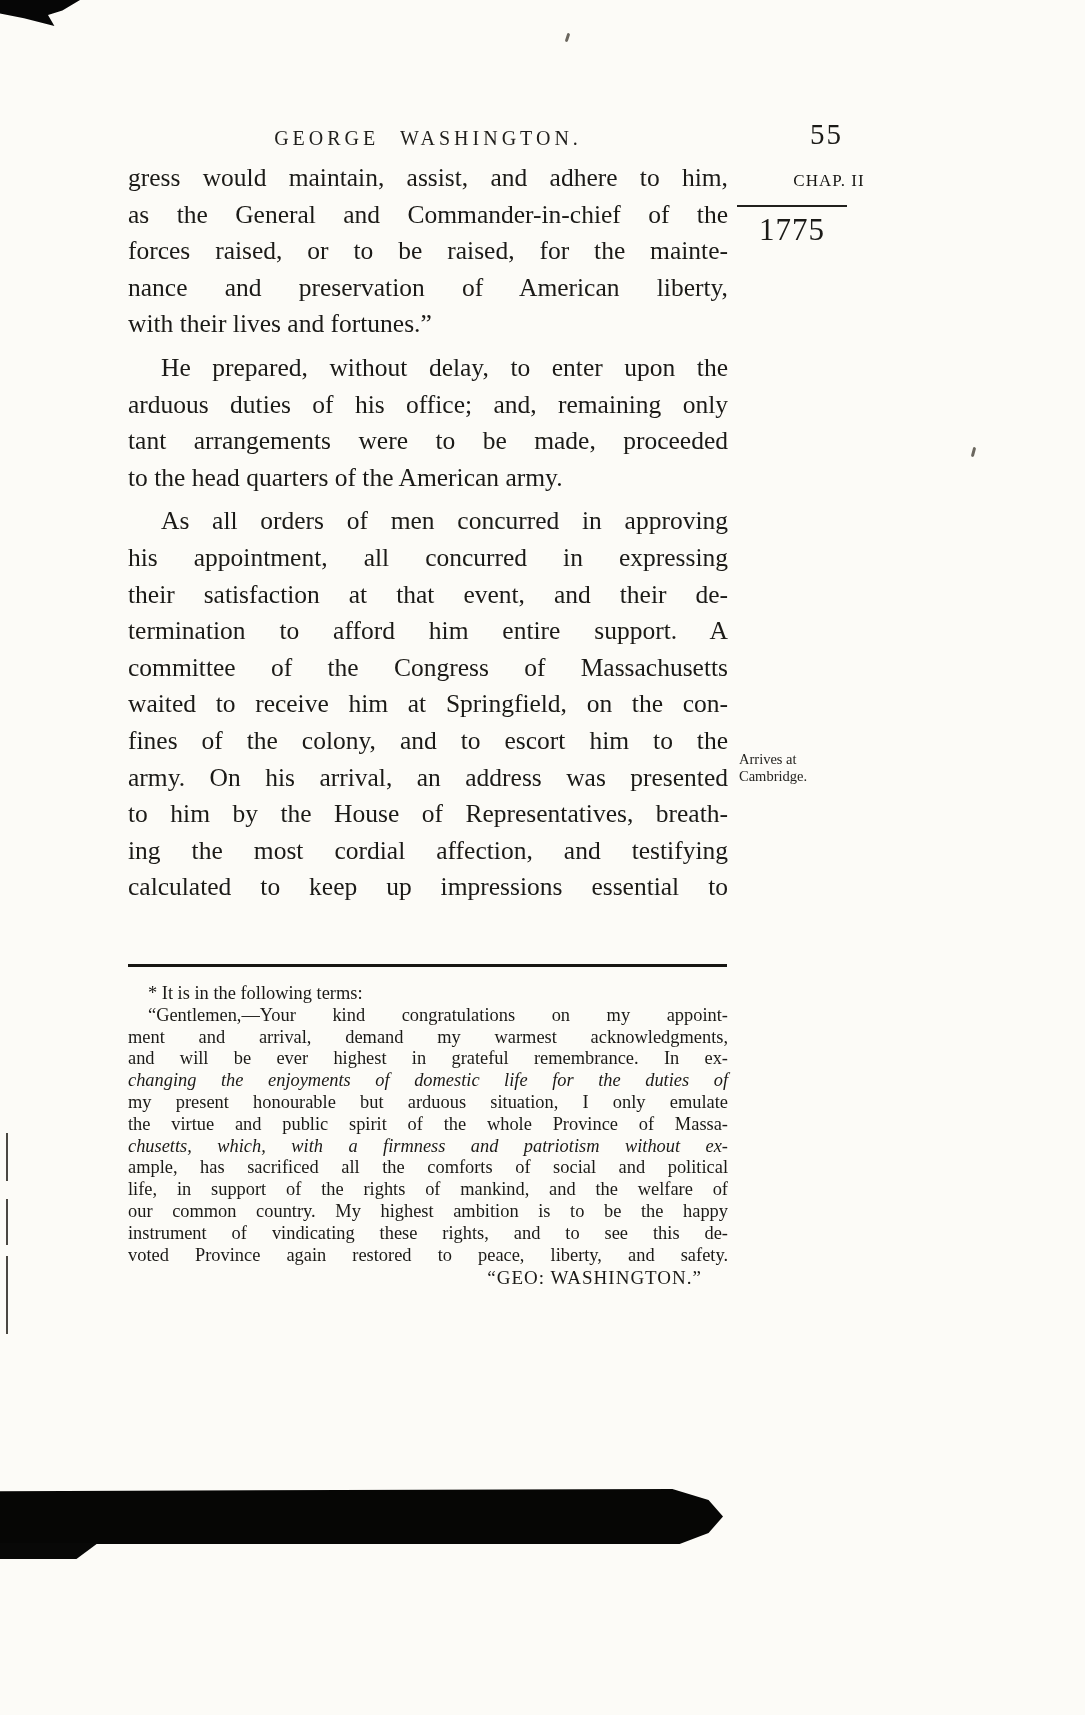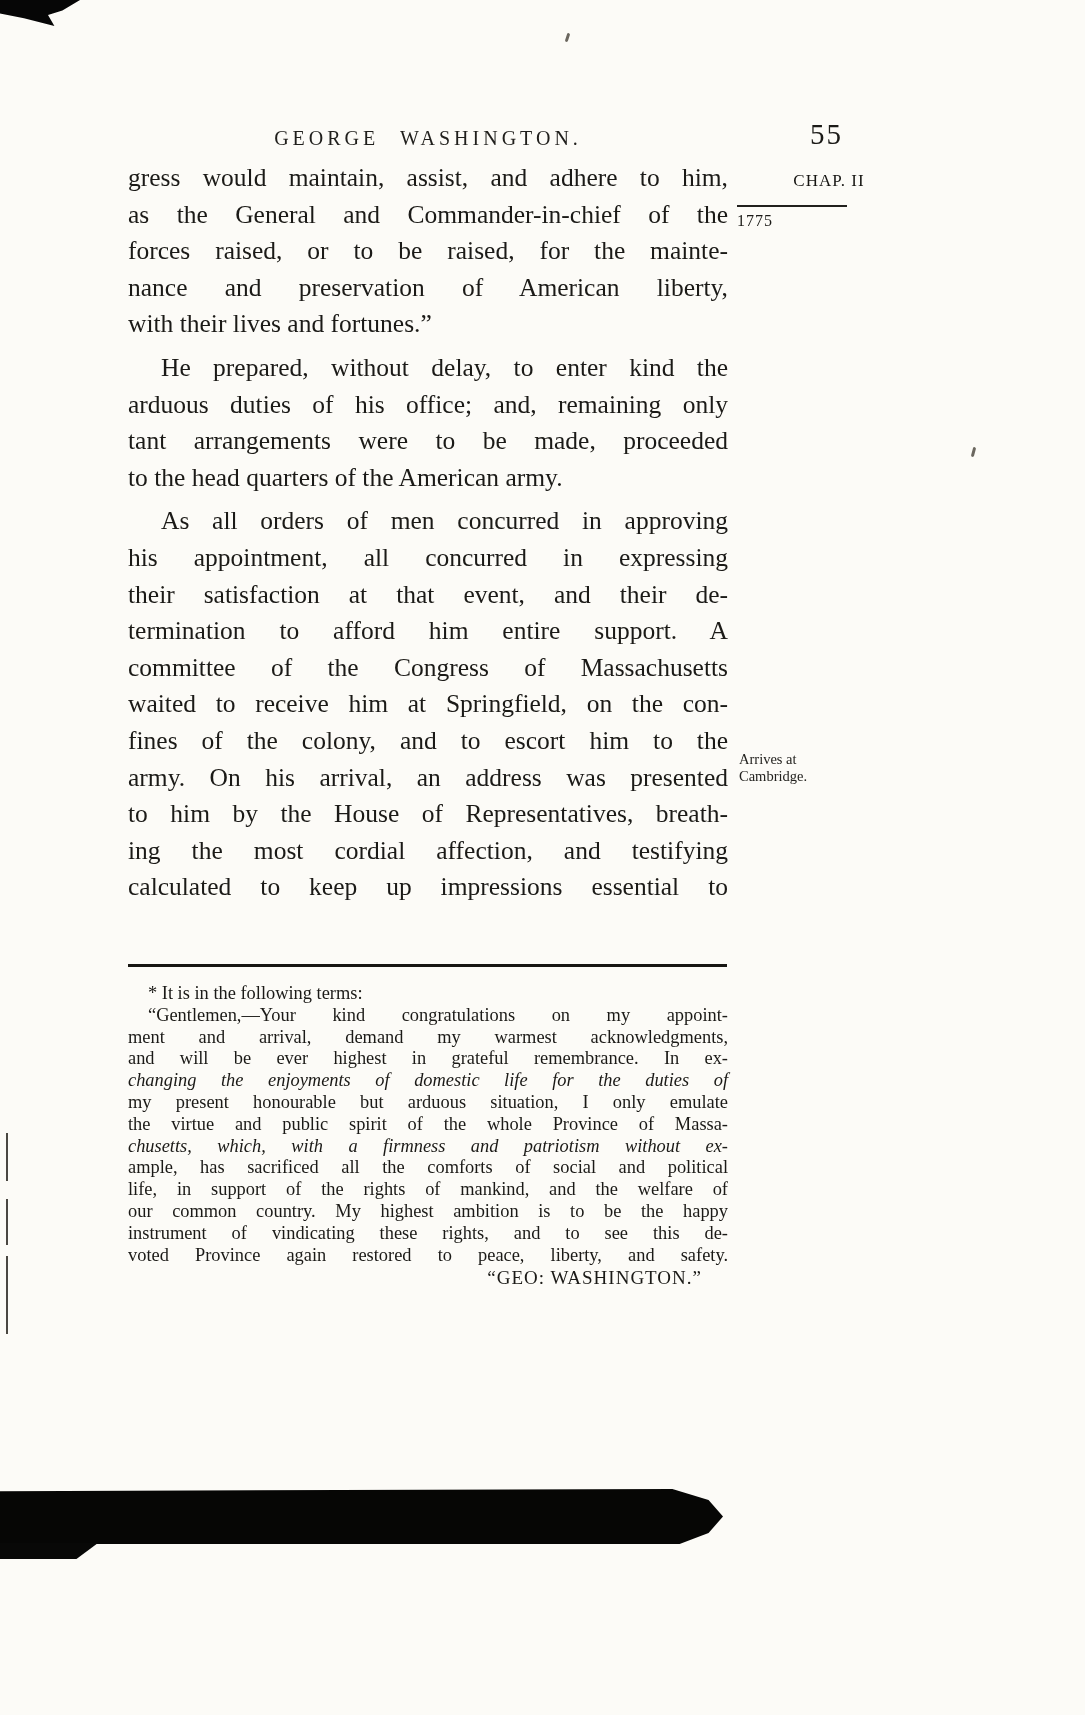--- a/index.html
+++ b/index.html
@@ -30,21 +30,21 @@
   .chap {
     position: absolute; top: 171px; left: 774px; width: 110px;
     text-align: center; font-size: 17px; letter-spacing: 1px; color: #161512;
   }
   .chap-rule {
     position: absolute; top: 205px; left: 737px; width: 110px; height: 2px;
     background: #21201d;
   }
   .year {
     position: absolute; top: 212px; left: 737px; width: 110px;
-    text-align: left; font-size: 16px; letter-spacing: 1px;
+    text-align: center; font-size: 31px; letter-spacing: 1px;
   }
   .margin-note {
     position: absolute; top: 751px; left: 739px; width: 112px;
     font-size: 14.5px; line-height: 16.5px; color: #23221f;
   }
 
   
   .main-text {
     position: absolute; top: 160px; left: 128px; width: 600px;
     font-size: 25.5px; line-height: 36.6px;
@@ -114,21 +114,21 @@
 
   <div class="main-text">
       <div class="para">
         <div class="line">gress would maintain, assist, and adhere to him,</div>
         <div class="line">as the General and Commander-in-chief of the</div>
         <div class="line">forces raised, or to be raised, for the mainte-</div>
         <div class="line">nance and preservation of American liberty,</div>
         <div class="line line-last">with their lives and fortunes.”</div>
       </div>
       <div class="para">
-        <div class="line line-indent">He prepared, without delay, to enter kind the</div>
+        <div class="line line-indent">He prepared, without delay, to enter upon the</div>
         <div class="line">arduous duties of his office; and, remaining only</div>
         <div class="line">tant arrangements were to be made, proceeded</div>
         <div class="line line-last">to the head quarters of the American army.</div>
       </div>
       <div class="para">
         <div class="line line-indent">As all orders of men concurred in approving</div>
         <div class="line">his appointment, all concurred in expressing</div>
         <div class="line">their satisfaction at that event, and their de-</div>
         <div class="line">termination to afford him entire support.  A</div>
         <div class="line">committee of the Congress of Massachusetts</div>

